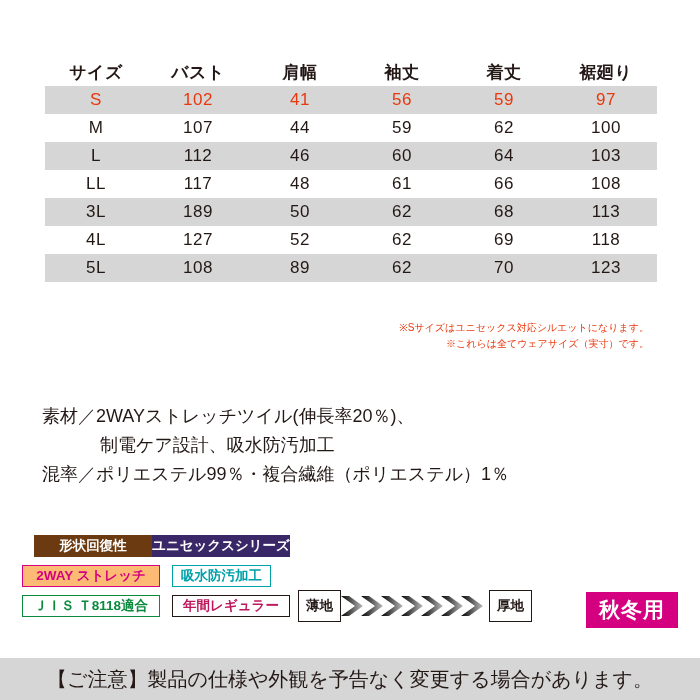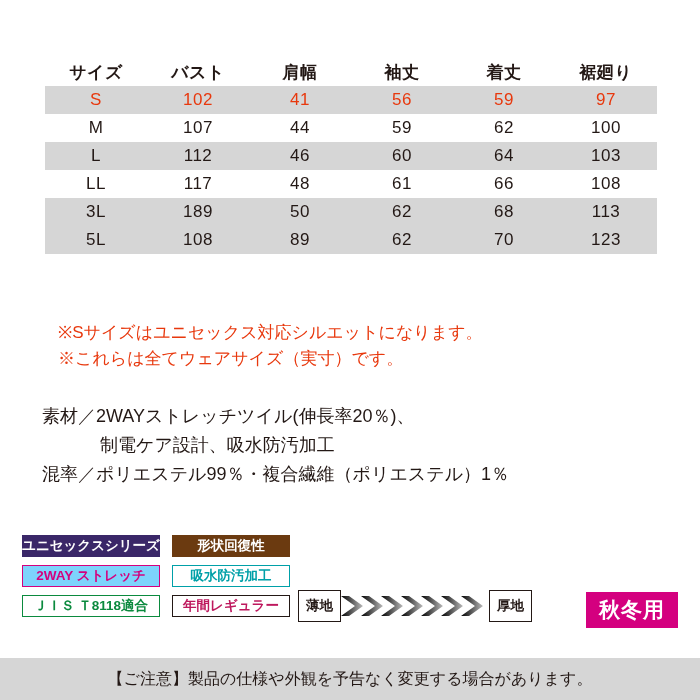--- a/index.html
+++ b/index.html
@@ -49,26 +49,26 @@
     background: #ffffff;
   }
   .row-s td {
     color: #e8380d;
     background: #d6d6d6;
   }
 
   
   .notes {
     position: absolute;
-    left: 58px;
+    left: 37px;
     top: 320px;
     width: 612px;
-    text-align: left;
+    text-align: right;
     color: #e8380d;
-    font-size: 17px;
+    font-size: 10px;
     line-height: 1.55;
   }
 
   
   .material {
     position: absolute;
     left: 42px;
     top: 402px;
     width: 620px;
     font-size: 18px;
@@ -99,22 +99,22 @@
     height: 22px;
     box-sizing: border-box;
     font-size: 13.5px;
     font-weight: bold;
     letter-spacing: 0;
     white-space: nowrap;
     padding: 0 6px;
   }
   .b-purple { background: #3a2768; color: #ffffff; width: 138px; }
   .b-brown  { background: #6b3a10; color: #ffffff; width: 118px; margin-left: 12px; }
-  .b-2way   { background: #7dd3fc; color: #d4007f; border: 1.5px solid #d4007f; width: 138px; }
-  .b-water  { background: #ffffff; color: #00a0a8; border: 1.5px solid #00a0a8; width: 118px; margin-left: 12px; }
+  .b-2way   { background: #fdba74; color: #d4007f; border: 1.5px solid #d4007f; width: 138px; }
+  .b-water  { background: #ffffff; color: #00a0a8; border: 1.5px solid #00a0a8; width: 99px; margin-left: 12px; }
   .b-jis    { background: #ffffff; color: #0b8a3e; border: 1.5px solid #0b8a3e; width: 138px; }
   .b-reg    { background: #ffffff; color: #be185d; border: 1.5px solid #231815; width: 118px; margin-left: 12px; }
 
   
   .thick-scale {
     display: flex;
     align-items: center;
     height: 22px;
     margin-left: 8px;
   }
@@ -159,21 +159,21 @@
     left: 0;
     right: 0;
     bottom: 0;
     height: 42px;
     background: #d6d6d6;
     display: flex;
     align-items: center;
     justify-content: center;
   }
   .caution span {
-    font-size: 16px;
+    font-size: 20px;
     color: #231815;
     letter-spacing: 0;
   }
 </style>
 </head>
 <body>
 
 <div class="size-table-wrap">
   <table class="size-table">
     <tbody>
@@ -218,20 +218,28 @@
         <td>108</td>
       </tr>
       <tr class="row-shade">
         <td>3L</td>
         <td>189</td>
         <td>50</td>
         <td>62</td>
         <td>68</td>
         <td>113</td>
       </tr>
+      <tr class="row-white">
+        <td>4L</td>
+        <td>127</td>
+        <td>52</td>
+        <td>62</td>
+        <td>69</td>
+        <td>118</td>
+      </tr>
       <tr class="row-shade">
         <td>5L</td>
         <td>108</td>
         <td>89</td>
         <td>62</td>
         <td>70</td>
         <td>123</td>
       </tr>
     </tbody>
   </table>
@@ -244,22 +252,22 @@
 
 <div class="material">
   <div>素材／2WAYストレッチツイル(伸長率20％)、</div>
   <div class="indent">制電ケア設計、吸水防汚加工</div>
   <div>混率／ポリエステル99％・複合繊維（ポリエステル）1％</div>
 </div>
 
 <div class="badges">
 
   <div class="badge-row">
+    <span class="badge b-brown">形状回復性</span>
     <span class="badge b-purple">ユニセックスシリーズ</span>
-    <span class="badge b-brown">形状回復性</span>
   </div>
 
   <div class="badge-row">
     <span class="badge b-2way">2WAY ストレッチ</span>
     <span class="badge b-water">吸水防汚加工</span>
   </div>
 
   <div class="badge-row">
     <span class="badge b-jis">ＪＩＳ Ｔ8118適合</span>
     <span class="badge b-reg">年間レギュラー</span>

